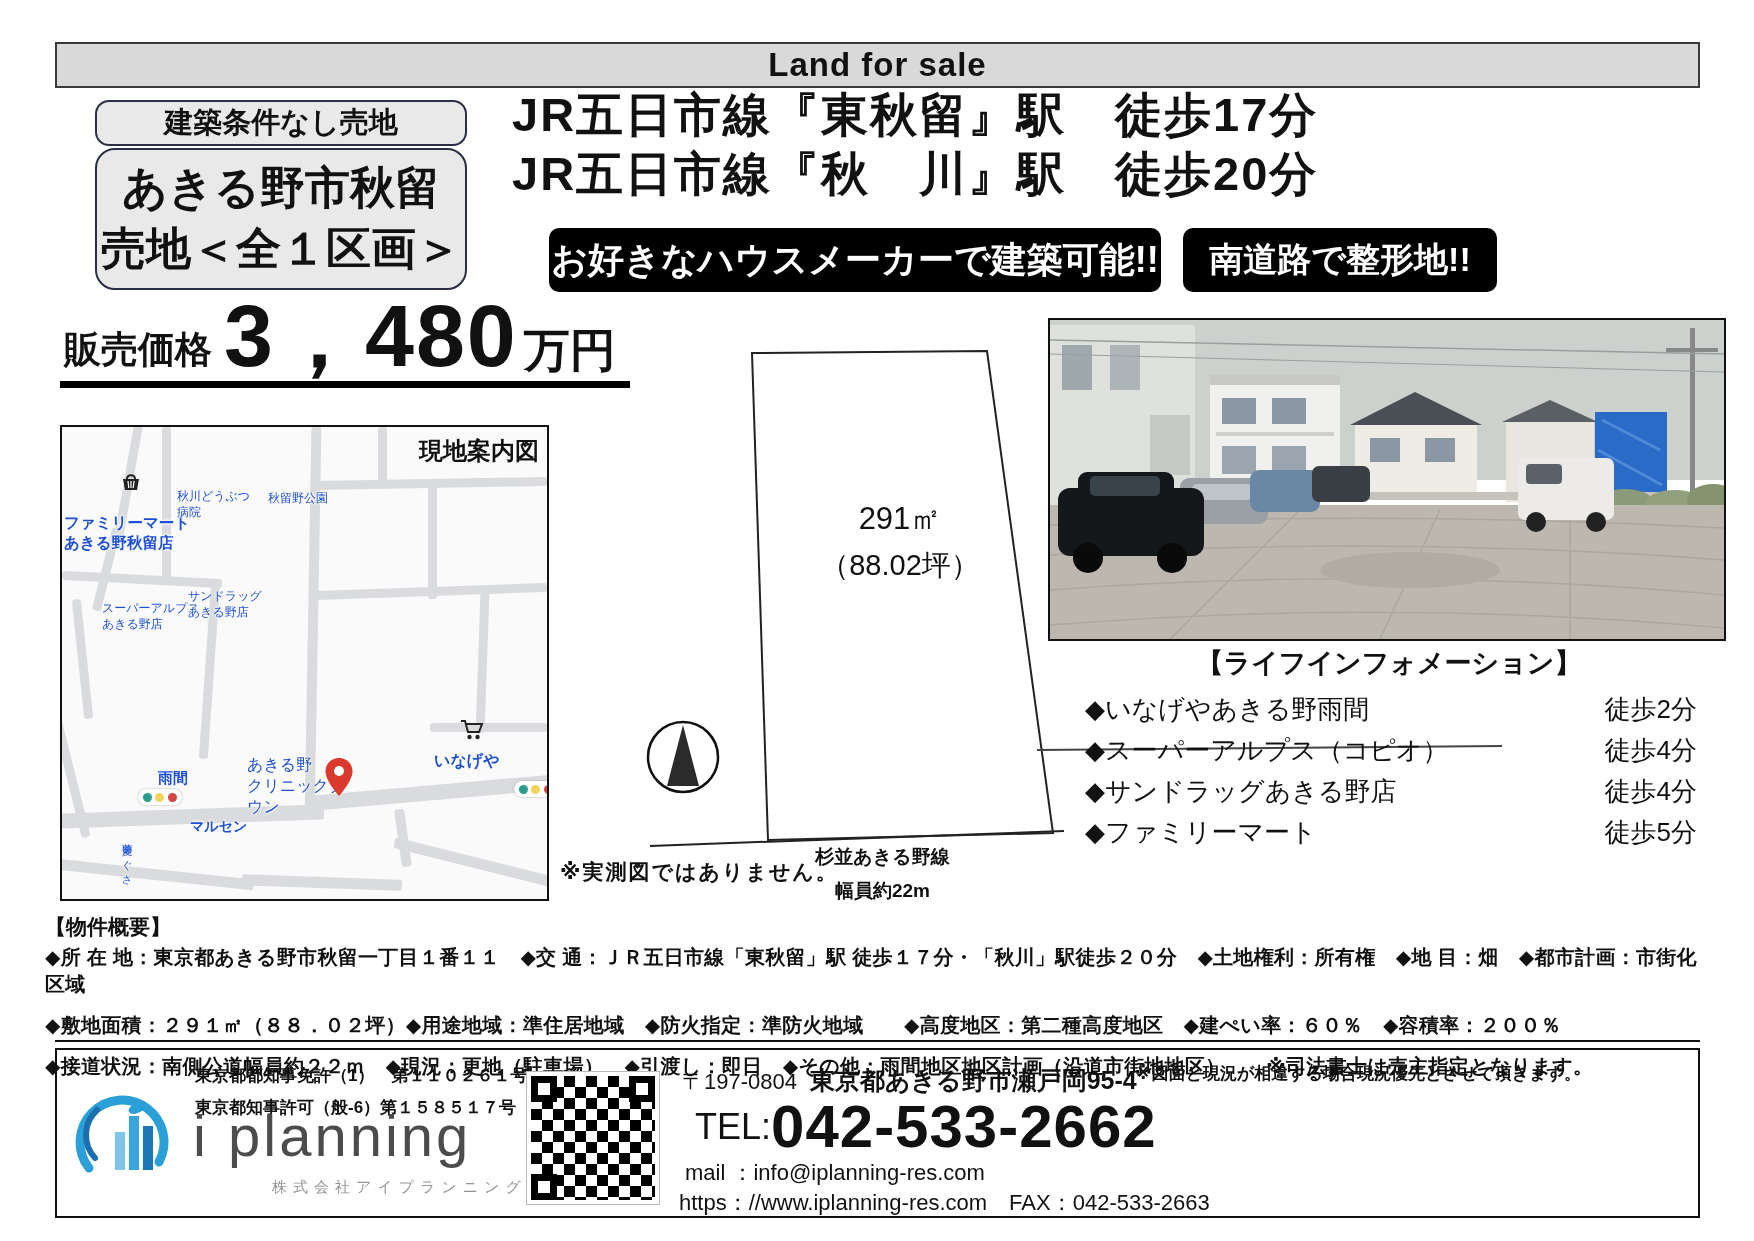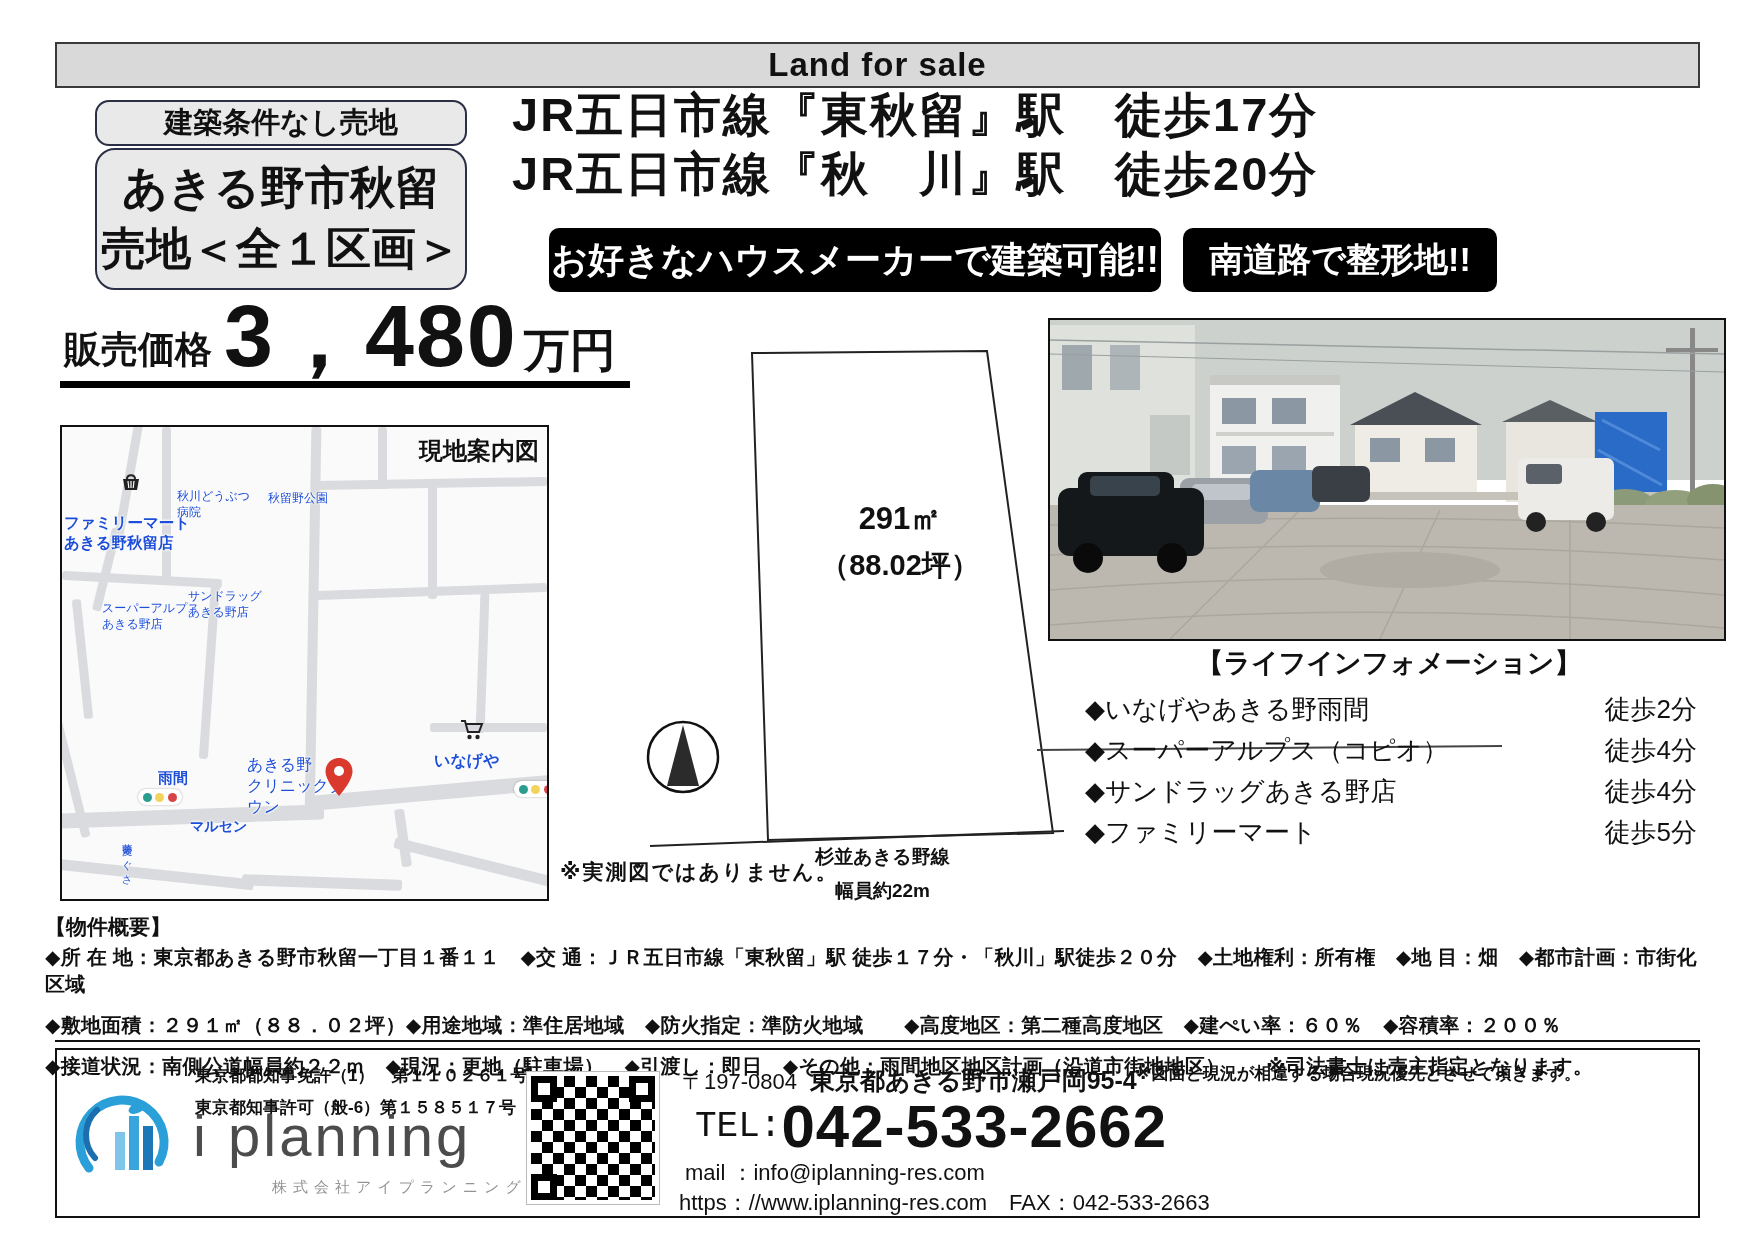--- a/index.html
+++ b/index.html
@@ -37,21 +37,21 @@
   .map{left:60px;top:425px;width:485px;height:472px;border:2px solid #111;background:#fafafa;overflow:hidden;}
   .road{position:absolute;background:#d9dbde;border-radius:3px;}
   .map-label{position:absolute;color:#1d4ed8;line-height:1.3;z-index:5;
     text-shadow:0 0 3px #fff,0 0 3px #fff,0 0 3px #fff;}
   .map-title{position:absolute;right:8px;top:8px;font-size:24px;font-weight:800;color:#111;z-index:6;
     text-shadow:0 0 3px #fff,0 0 3px #fff;}
   .tlight{position:absolute;width:38px;height:16px;background:#fff;border-radius:9px;display:flex;
     align-items:center;justify-content:space-around;box-shadow:0 0 2px rgba(0,0,0,.35);z-index:6;padding:0 3px;}
   .tlight i{width:9px;height:9px;border-radius:50%;display:block;}
   
-  .plot-text{text-align:center;font-weight:700;z-index:4;}
+  .plot-text{text-align:center;font-weight:400;z-index:4;}
   
   .life{left:1075px;top:645px;width:628px;}
   .life-title{text-align:center;font-size:27px;font-weight:600;margin-bottom:8px;}
   .life-row{display:flex;justify-content:space-between;font-size:26px;font-weight:500;
     padding:3px 6px 3px 10px;}
   
   .ov-title{left:45px;top:913px;font-size:21px;font-weight:700;}
   .ov-lines{left:45px;top:944px;width:1668px;font-size:20px;font-weight:600;letter-spacing:.3px;}
   .ov-lines div{margin-bottom:14px;}
   
@@ -61,21 +61,21 @@
   .co-en{position:absolute;left:136px;top:52px;font-size:58px;color:#4c4c4c;letter-spacing:3px;}
   .co-jp{position:absolute;left:215px;top:128px;font-size:15px;color:#949494;letter-spacing:6px;}
   .qr{position:absolute;left:470px;top:22px;width:124px;height:124px;
     background:repeating-conic-gradient(#000 0% 25%, #fff 0% 50%) 0 0/22px 22px;border:4px solid #fff;
     outline:1px solid #bbb;}
   .qr .finder{position:absolute;width:26px;height:26px;border:7px solid #000;background:#fff;box-sizing:border-box;}
   .qr .f1{left:0;top:0;} .qr .f2{right:0;top:0;} .qr .f3{left:0;bottom:0;}
   .addr{position:absolute;left:625px;top:14px;font-size:25px;font-weight:600;}
   .addr .postal{font-size:22px;font-weight:400;margin-right:6px;}
   .telrow{position:absolute;left:638px;top:42px;display:flex;align-items:center;}
-  .tel-label{font-size:36px;font-weight:500;font-family:Liberation Mono, monospace;}
+  .tel-label{font-size:36px;font-weight:500;}
   .tel-num{font-size:60px;font-weight:700;letter-spacing:1px;}
   .mailrow{position:absolute;left:628px;top:108px;font-size:22px;}
   .webrow{position:absolute;left:622px;top:138px;font-size:22px;}
   .note{position:absolute;left:1078px;top:12px;font-size:17px;font-weight:700;}
   .deal{position:absolute;left:1200px;top:48px;width:240px;text-align:center;}
   .deal-label{font-size:20px;font-weight:600;margin-bottom:10px;}
   .deal-value{font-size:32px;font-weight:600;letter-spacing:3px;}
 </style>
 </head>
 <body>

